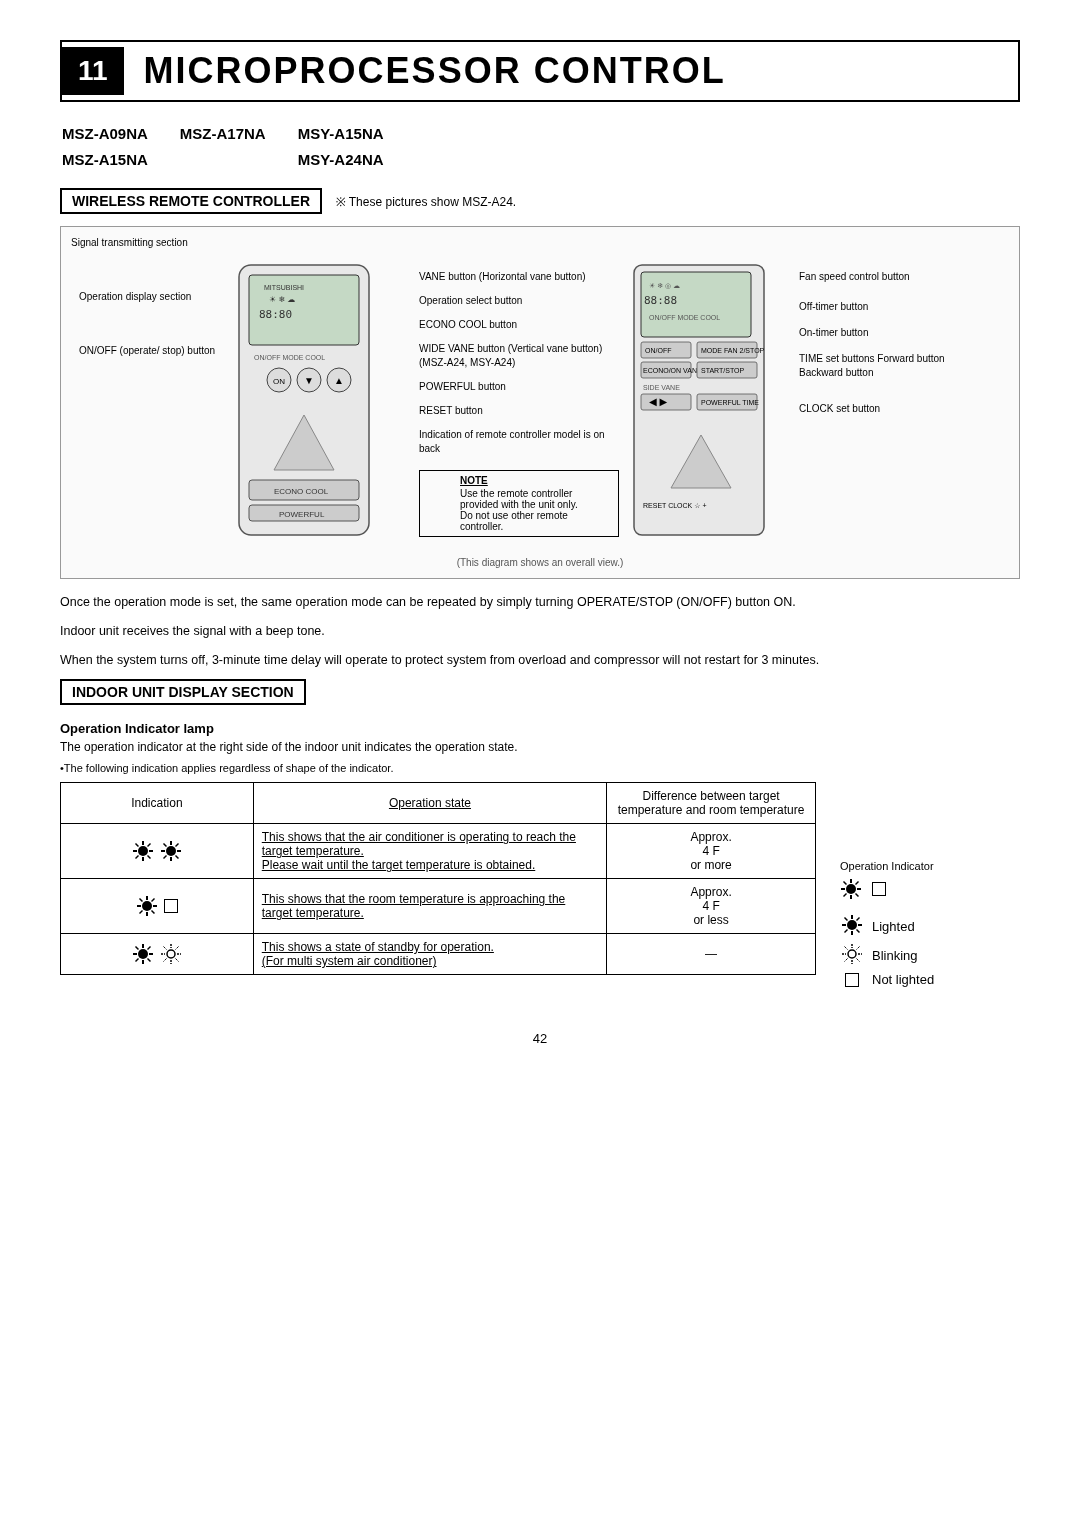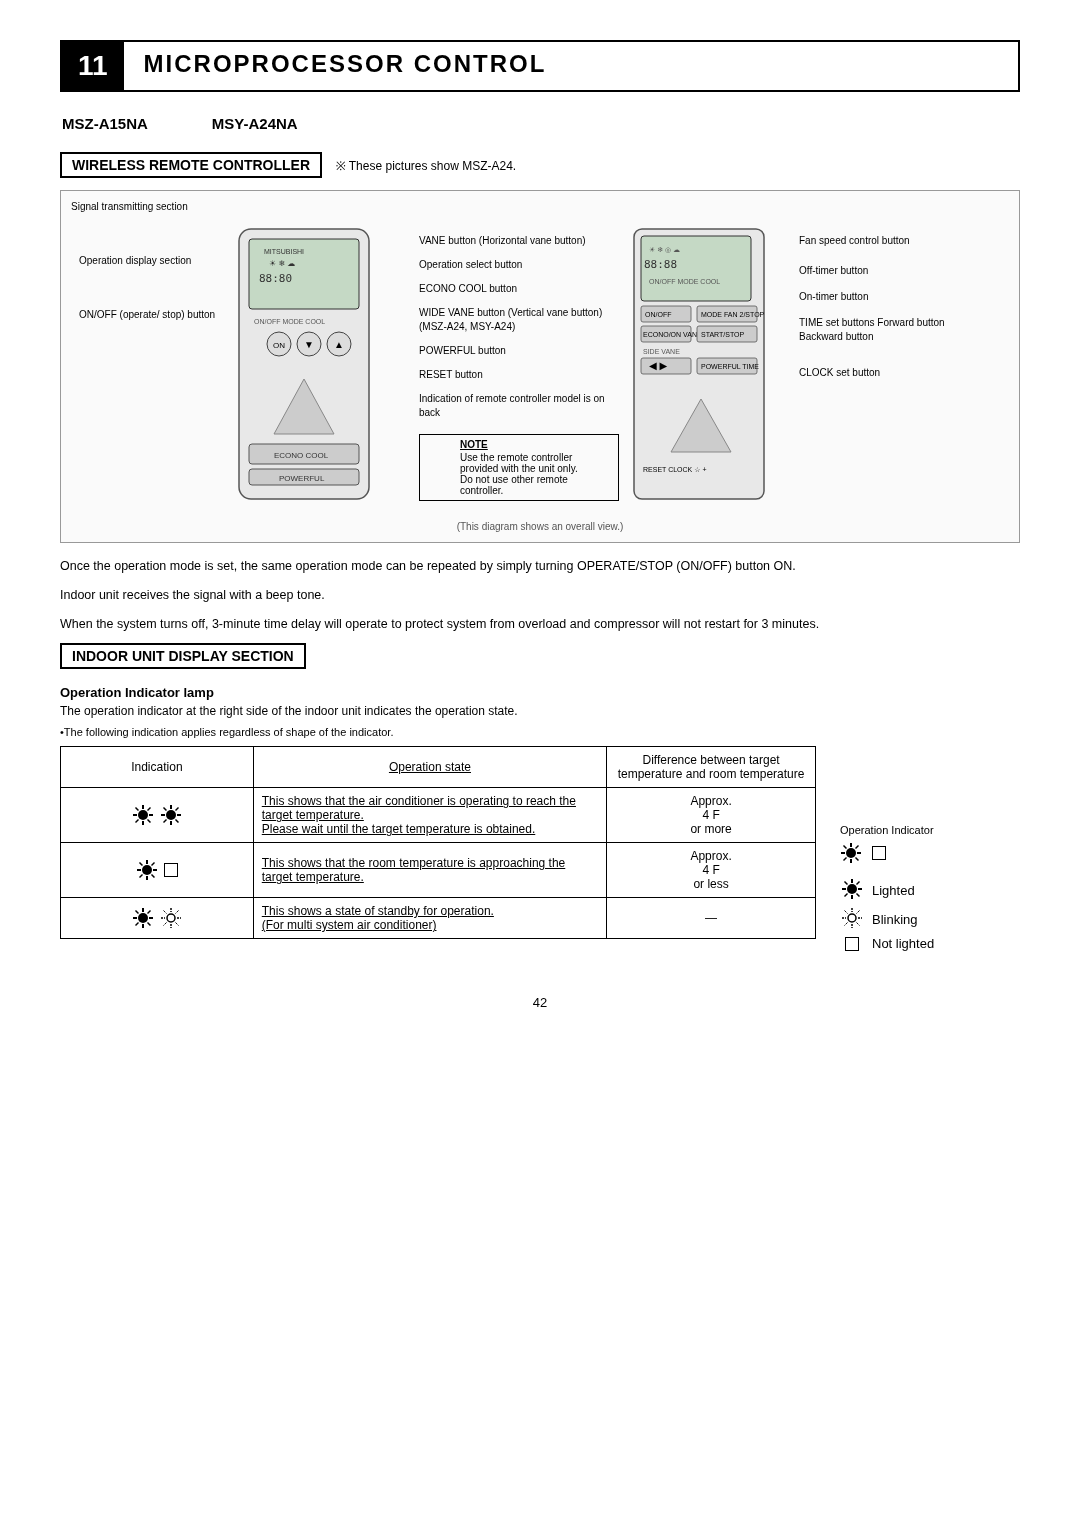--- a/index.html
+++ b/index.html
@@ -9,42 +9,42 @@
       width: 1080px;
       min-height: 1531px;
       padding: 40px 60px;
       color: #000;
       font-size: 13px;
     }
 
     
     .page-header {
       display: flex;
-      align-items: flex-start;
+      align-items: center;
       margin-bottom: 18px;
       border: 2px solid #000;
     }
     .page-number-box {
       background: #000;
       color: #fff;
       font-size: 28px;
       font-weight: bold;
       padding: 8px 16px;
       display: flex;
       align-items: center;
       justify-content: center;
       min-width: 60px;
     }
     .page-title-box {
       padding: 8px 20px;
       display: flex;
       align-items: center;
     }
     .page-title-box h1 {
-      font-size: 24px;
+      font-size: 36px;
       font-weight: bold;
       letter-spacing: 2px;
     }
 
     
     .model-section {
       margin-bottom: 14px;
     }
     .model-section table {
       border: none;
@@ -256,20 +256,25 @@
     <span>11</span>
   </div>
   <div class="page-title-box">
     <h1>MICROPROCESSOR CONTROL</h1>
   </div>
 </div>
 
 <div class="model-section">
   <table>
     <tbody>
+        <tr>
+      <td><b>MSZ-A09NA</b></td>
+      <td><b>MSZ-A17NA</b></td>
+      <td><b>MSY-A15NA</b></td>
+    </tr>
     <tr>
       <td><b>MSZ-A15NA</b></td>
       <td></td>
       <td><b>MSY-A24NA</b></td>
     </tr>
   </tbody>
     </table>
 </div>
 
 <div style="margin-bottom: 6px;">

